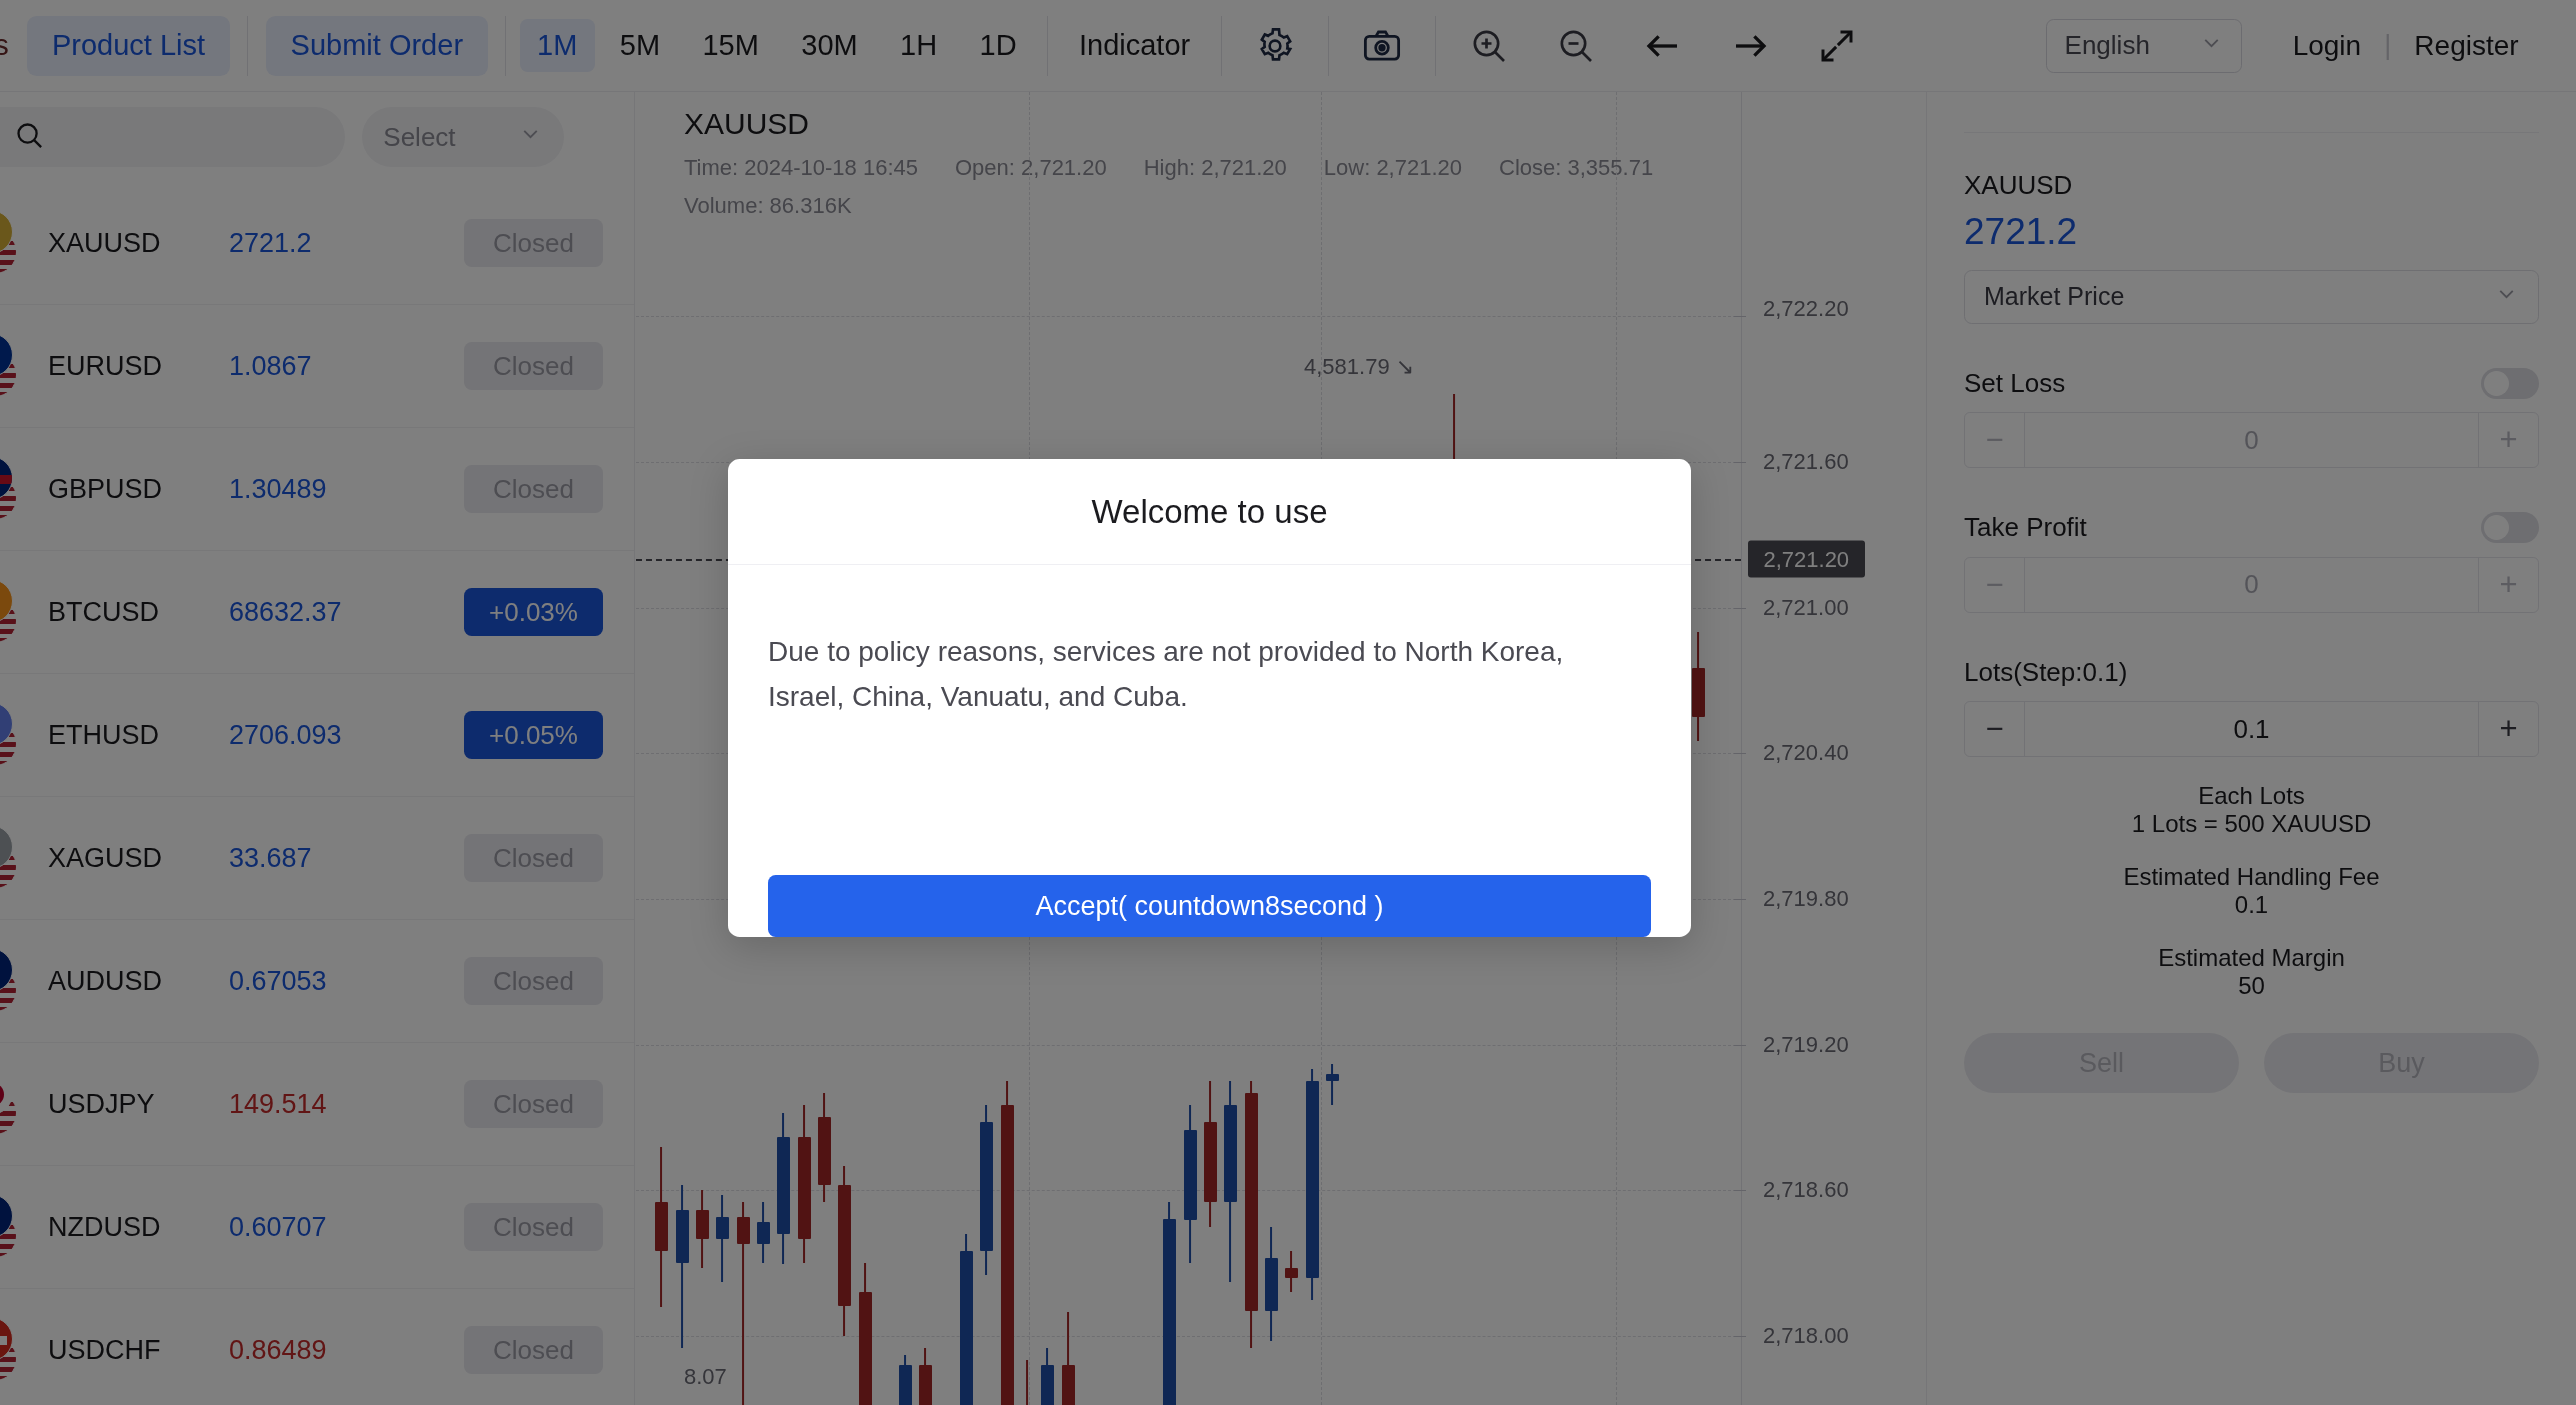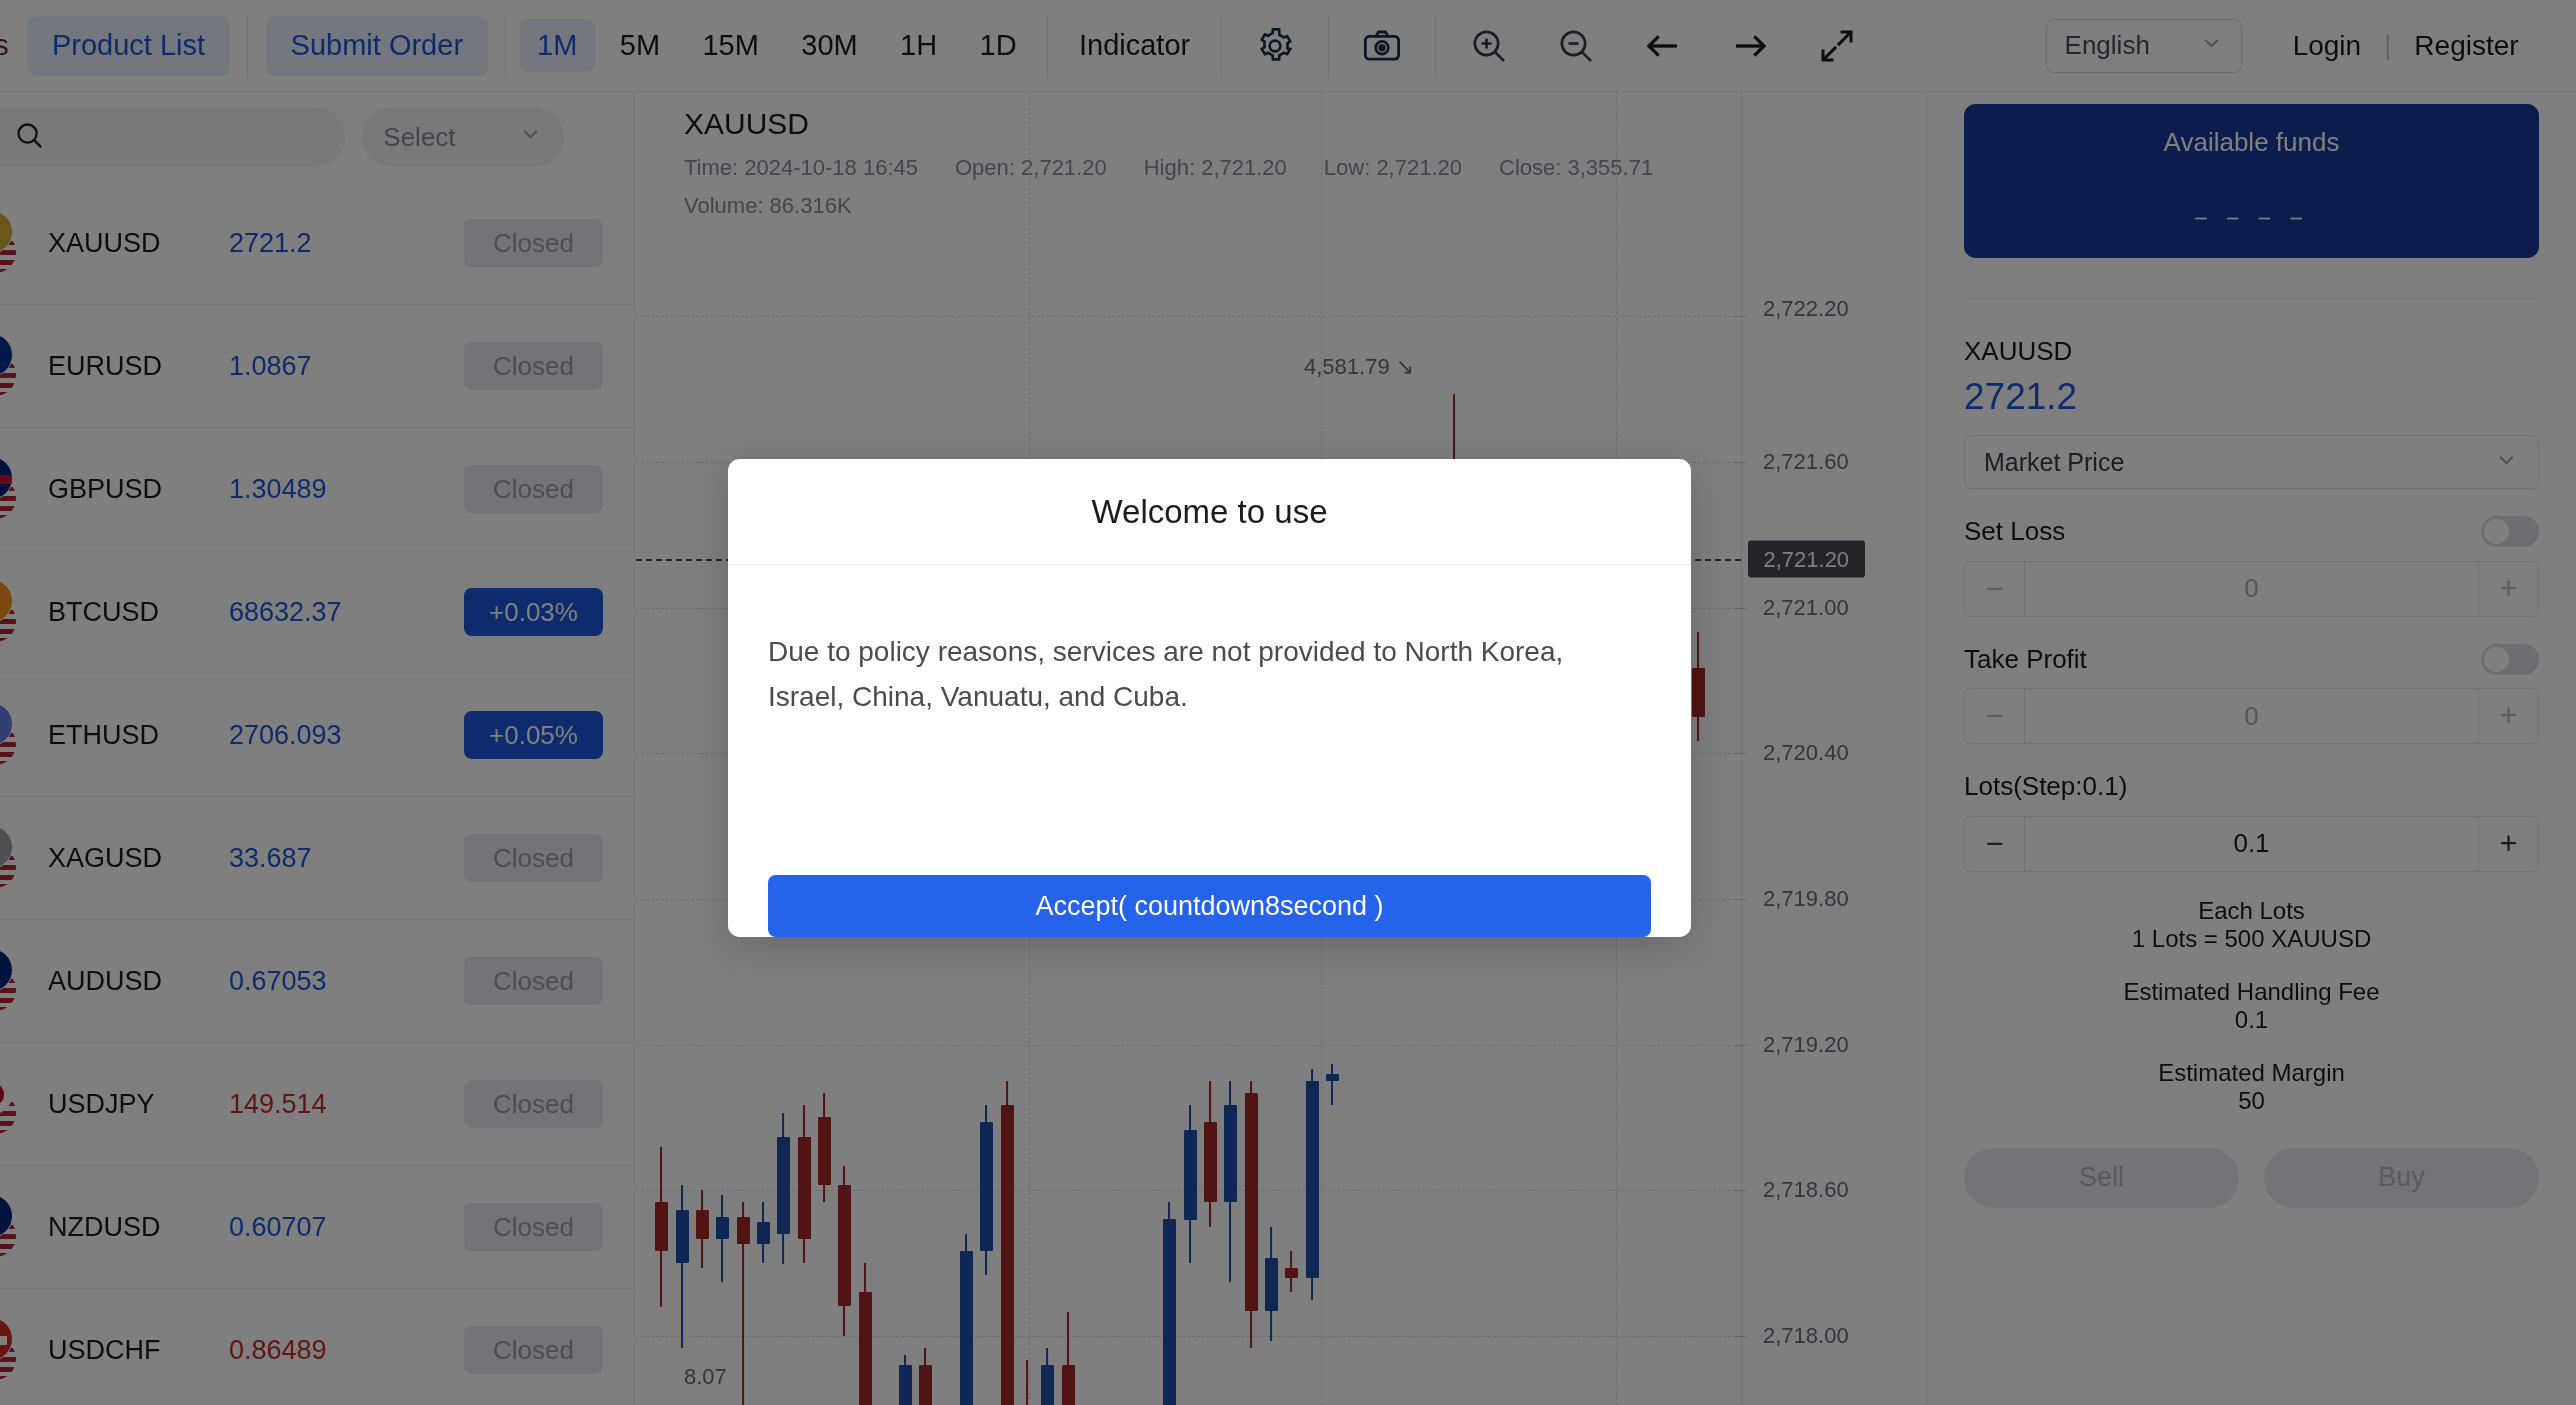--- a/index.html
+++ b/index.html
@@ -208,21 +208,21 @@
   #funds-value { font-size: 26px; letter-spacing: 5.8px; }
   #order-card { margin-top: 40px; border-top: 1px solid #eeeef2; padding-top: 37px; }
   #ord-sym { font-size: 26px; color: #1b1b1f; }
   #ord-price { font-size: 37px; color: #1a56db; margin-top: 9.6px; }
   #ord-type {
     margin-top: 17.3px; height: 54px; border: 1px solid #dedee4; border-radius: 7.7px;
     display: flex; align-items: center; justify-content: space-between;
     padding: 0 19px; font-size: 25px; color: #3a3a44;
   }
   .fld-head {
-    margin-top: 27px; display: flex; align-items: center; justify-content: space-between;
+    margin-top: 44px; display: flex; align-items: center; justify-content: space-between;
   }
   .fld-label { font-size: 26px; color: #1b1b1f; }
   .toggle {
     width: 58px; height: 31px; border-radius: 15.4px; background: #dcdce2;
     position: relative;
   }
   .toggle::after {
     content: ''; position: absolute; left: 2.9px; top: 2.9px;
     width: 25px; height: 25px; border-radius: 50%; background: #ffffff;
   }
@@ -723,24 +723,20 @@
         <div class="axis-tick" style="top: 953px;"></div>
         <div class="axis-lbl" style="top: 953px;">2,719.20</div>
         <div class="axis-tick" style="top: 1098px;"></div>
         <div class="axis-lbl" style="top: 1098px;">2,718.60</div>
         <div class="axis-tick" style="top: 1244px;"></div>
         <div class="axis-lbl" style="top: 1244px;">2,718.00</div>
       </div>
   </div>
 
   <div id="rpanel">
-    <div id="funds">
-      <div id="funds-label">Available funds</div>
-      <div id="funds-value">－－－－</div>
-    </div>
 
     <div id="order-card">
       <div id="ord-sym">XAUUSD</div>
       <div id="ord-price">2721.2</div>
 
       <div id="ord-type">
         <span>Market Price</span>
         <span>
           <svg width="25" height="25" viewBox="0 0 24 24" fill="none" stroke="#9a9aa4" stroke-width="1.8">
             <path d="M6 9.5 12 15.5 18 9.5"></path>

